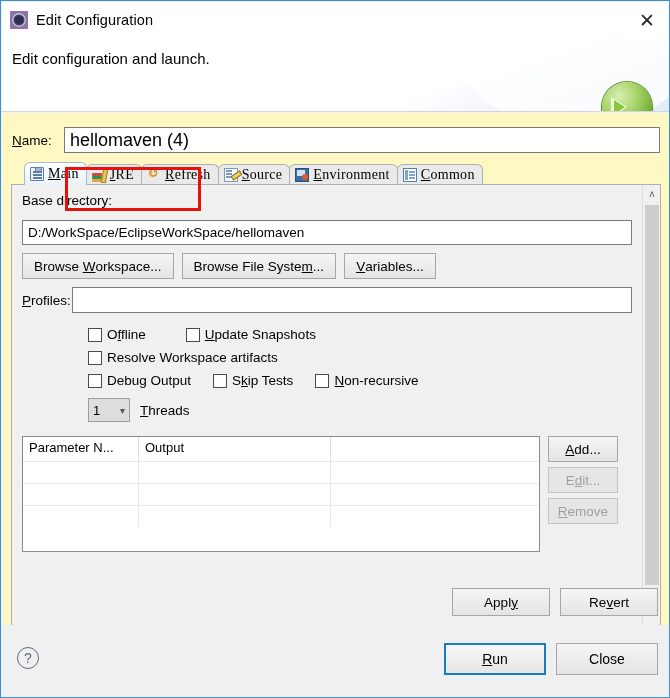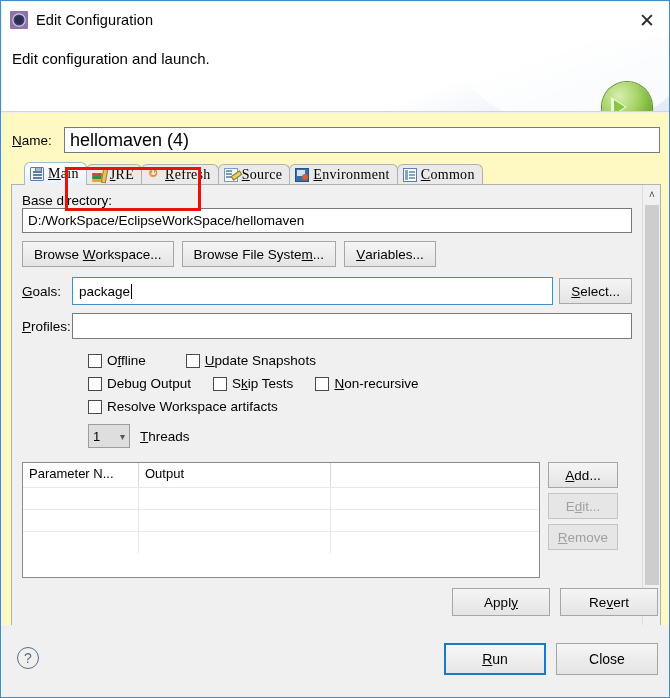--- a/index.html
+++ b/index.html
@@ -212,21 +212,21 @@
     background: #f0f0f0;
     border: 1px solid #b0b0b0;
     overflow: hidden;
   }
   .panel-inner {
     position: absolute; left: 0; top: 0;
     width: 630px; height: 488px;
     padding: 8px 10px 0 10px;
   }
 
-  .field-label { font-size: 13.5px; margin-bottom: 0; display: block; }
+  .field-label { font-size: 13.5px; margin-bottom: 12px; display: block; }
 
   .textfield {
     width: 100%; height: 25px;
     background: #ffffff;
     border: 1px solid #7a7a7a;
     display: flex; align-items: center;
     padding-left: 5px;
     font-size: 13.5px;
   }
 
@@ -457,53 +457,45 @@
         <div class="textfield">
           <span>D:/WorkSpace/EclipseWorkSpace/hellomaven</span>
         </div>
 
         <div class="btnrow">
           <div class="btn">Browse&nbsp;<u>W</u>orkspace...</div>
           <div class="btn">Browse File Syste<u>m</u>...</div>
           <div class="btn"><u>V</u>ariables...</div>
         </div>
 
-        <div class="goals-row">
-          <span class="goals-label"><u>G</u>oals:</span>
-          <div class="goals-input">
-            <span>package</span>
-              <span class="caret"></span>
-          </div>
-          <div class="btn select-btn"><u>S</u>elect...</div>
-        </div>
 
         <div class="profiles-row">
           <span class="profiles-label"><u>P</u>rofiles:</span>
           <div class="profiles-input"></div>
         </div>
 
         <div class="checks">
           <div class="check-line">
             <span class="cb"></span>
             <span class="cb-label">O<u>f</u>fline</span>
             <span style="display:inline-block;width:18px"></span>
             <span class="cb"></span>
             <span class="cb-label"><u>U</u>pdate Snapshots</span>
           </div>
           <div class="check-line">
             <span class="cb"></span>
+            <span class="cb-label">Resolve Workspace artifacts</span>
+          </div>
+          <div class="check-line">
+            <span class="cb"></span>
             <span class="cb-label">Debu<u>g</u> Output</span>
             <span class="cb"></span>
             <span class="cb-label">S<u>k</u>ip Tests</span>
             <span class="cb"></span>
             <span class="cb-label"><u>N</u>on-recursive</span>
-          </div>
-          <div class="check-line">
-            <span class="cb"></span>
-            <span class="cb-label">Resolve Workspace artifacts</span>
           </div>
         </div>
 
         <div class="threads-row">
           <div class="spinner">
             <span>1</span>
             <span class="chev">▾</span>
           </div>
           <span class="threads-label"><u>T</u>hreads</span>
         </div>

